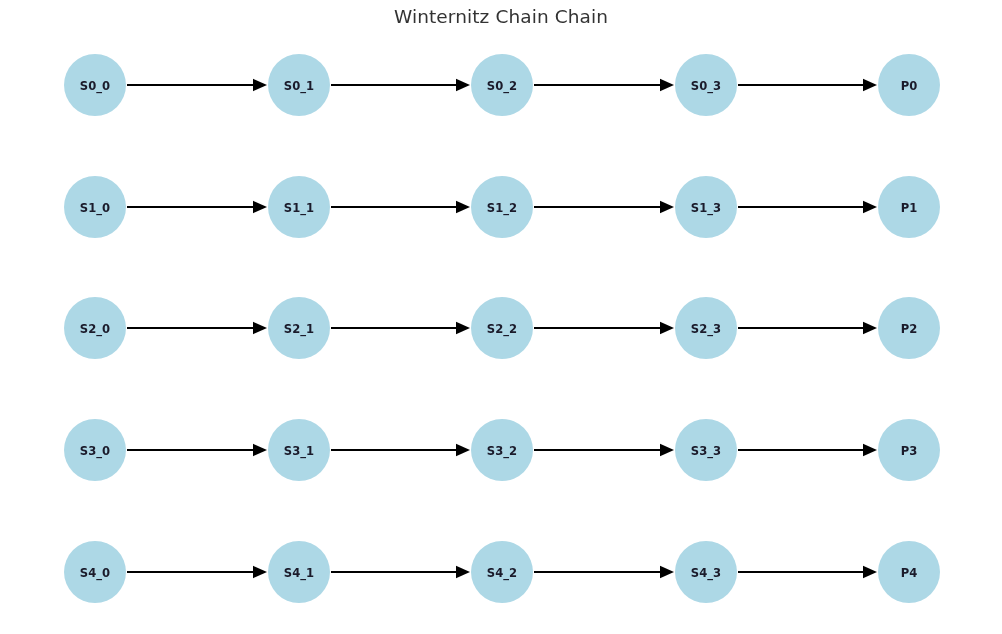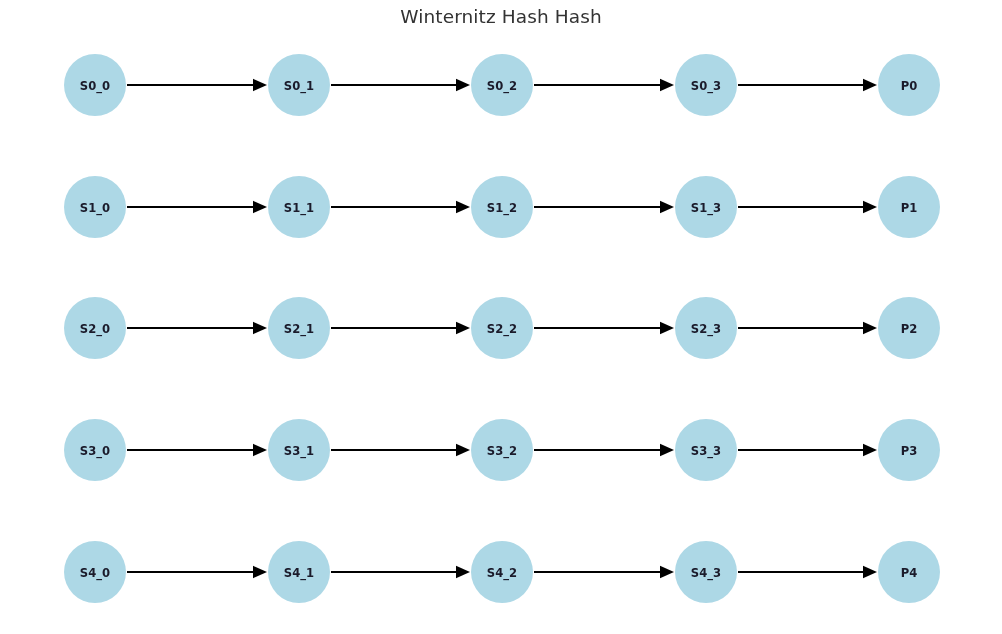--- a/index.html
+++ b/index.html
@@ -58,21 +58,21 @@
   .graph-edge-head {
     fill: #000000;
     stroke: none;
   }
 </style>
 </head>
 <body>
 
 <div id="figure">
 
-  <div id="figure-title">Winternitz Hash Hash</div>
+  <div id="figure-title">Winternitz Chain Chain</div>
 
   <svg id="graph-svg" viewBox="0 0 1002 634" xmlns="http://www.w3.org/2000/svg">
     <g id="edges-layer">
         <g>
           <line class="graph-edge-line" x1="127" y1="85" x2="254.5" y2="85"></line>
           <polygon class="graph-edge-head" points="267,85 253,78.8 253,91.2"></polygon>
         </g>
         <g>
           <line class="graph-edge-line" x1="331" y1="85" x2="457.5" y2="85"></line>
           <polygon class="graph-edge-head" points="470,85 456,78.8 456,91.2"></polygon>

